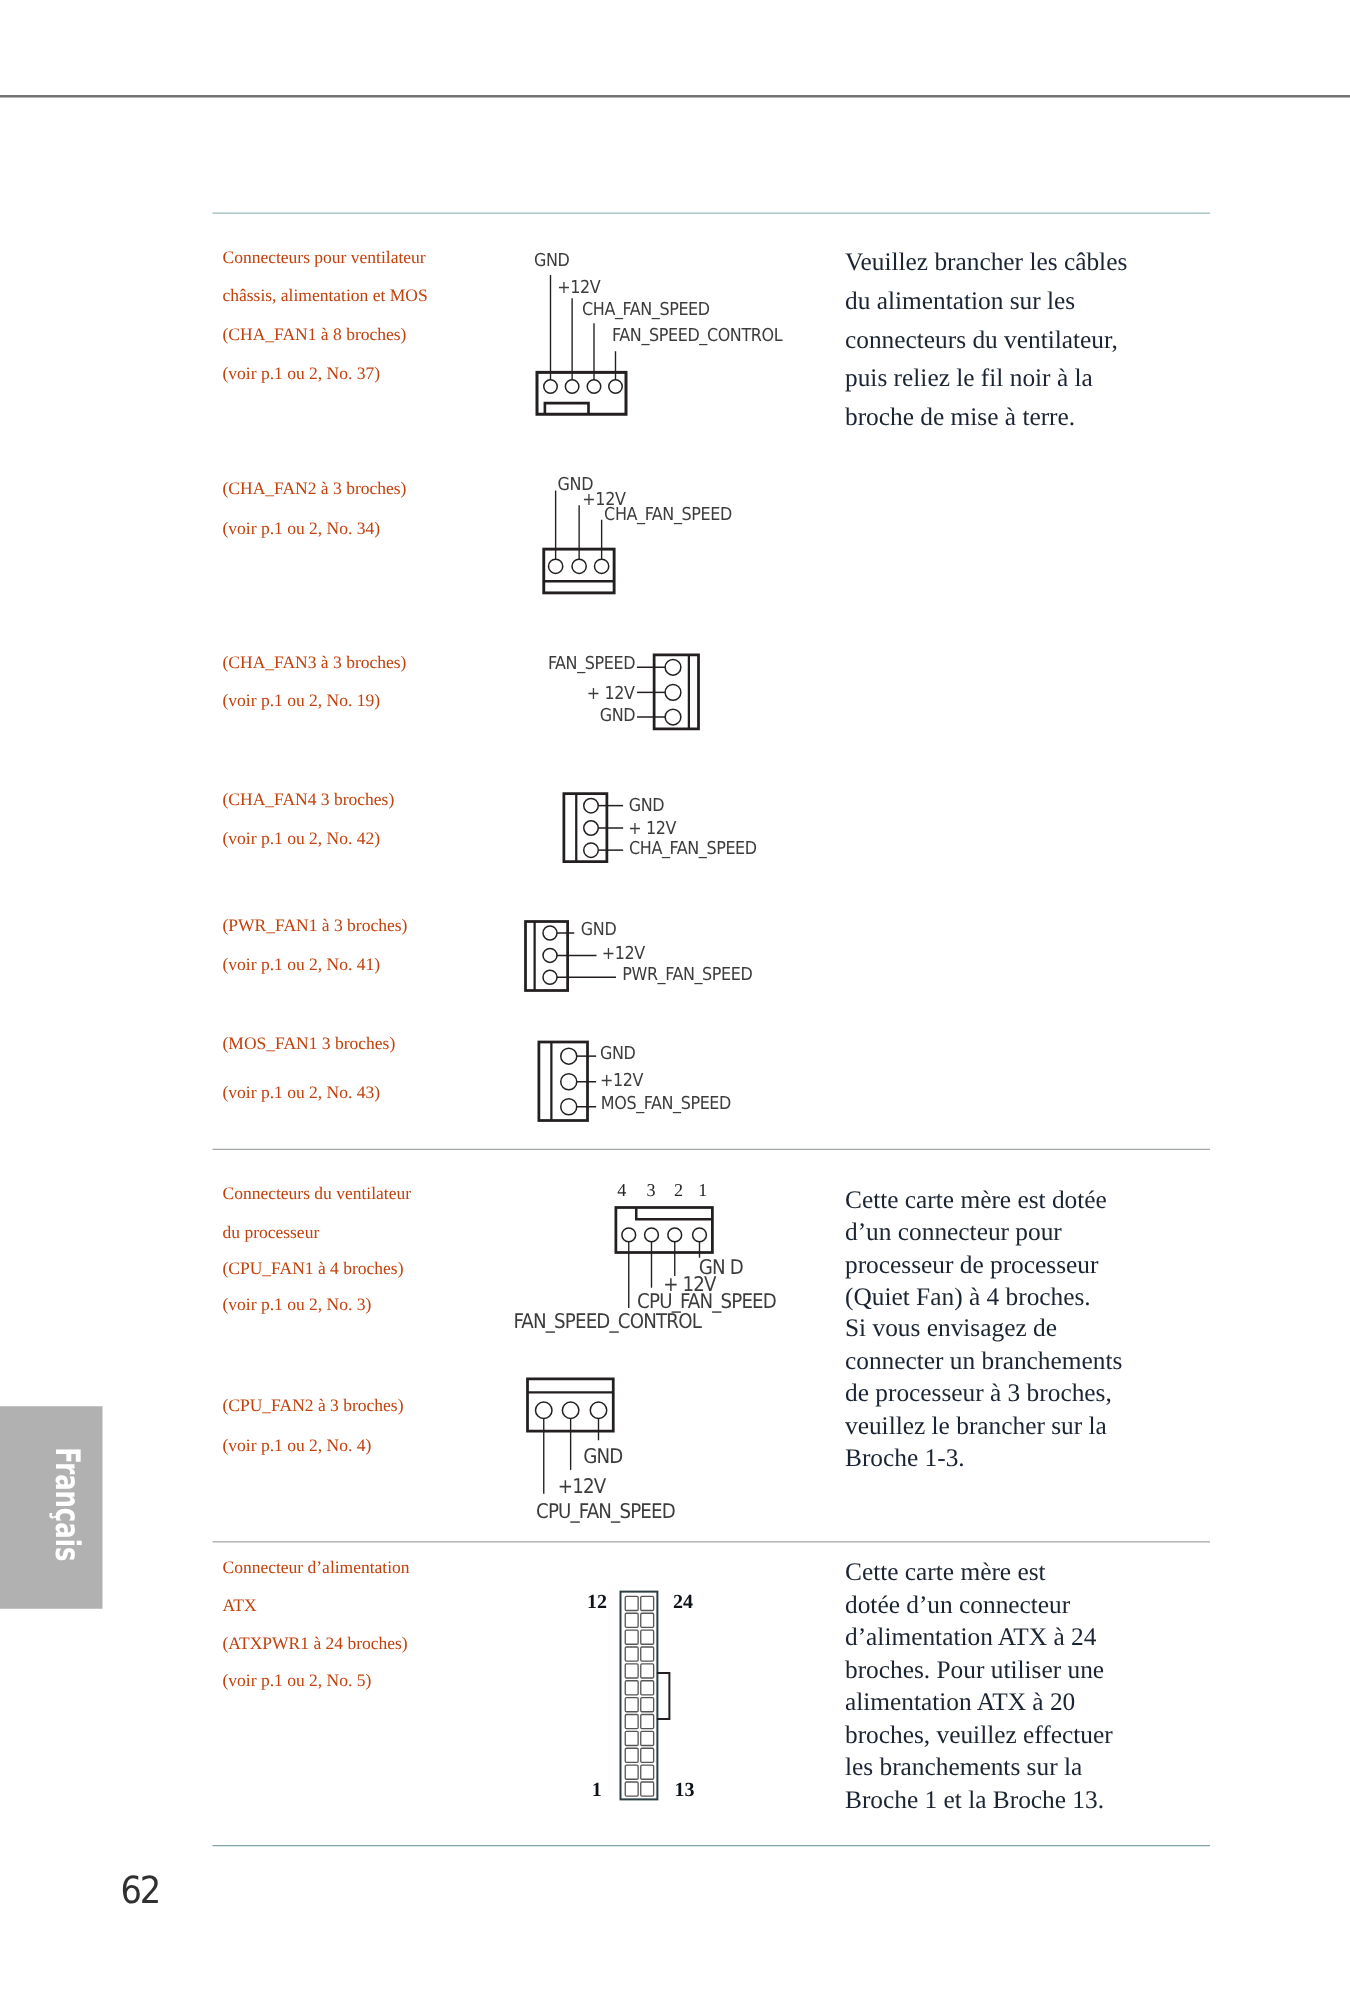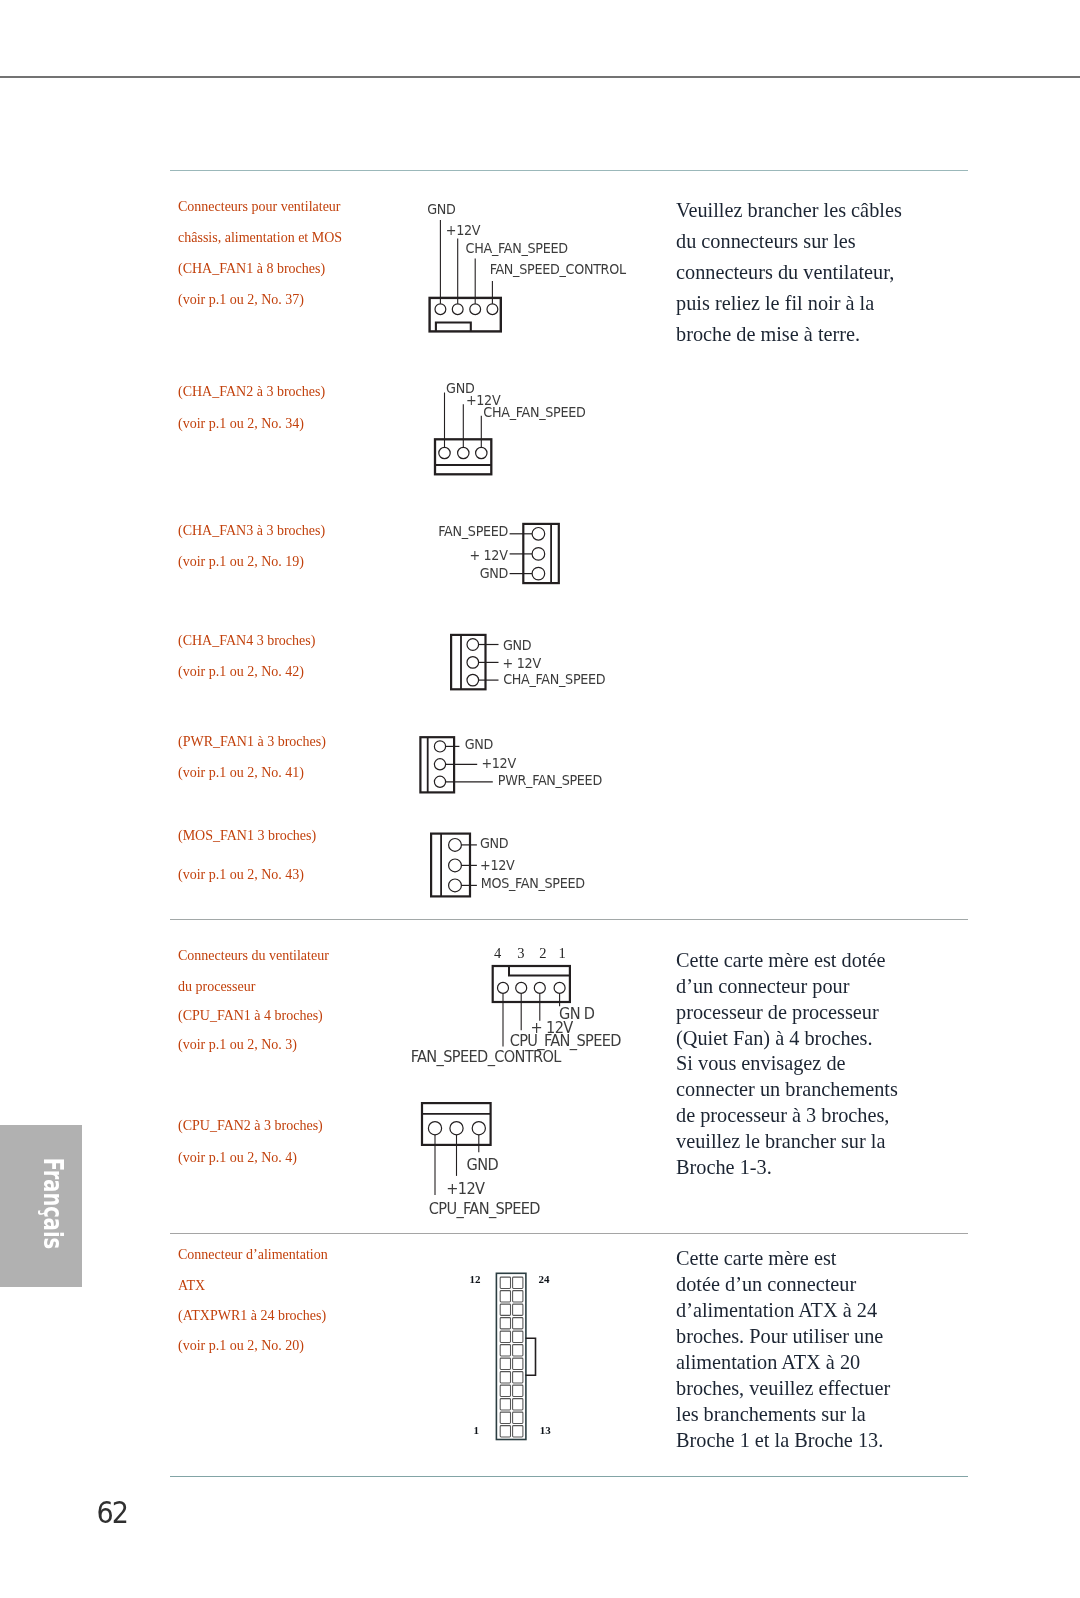--- a/index.html
+++ b/index.html
@@ -14,21 +14,21 @@
   .pageno{position:absolute;left:96.4px;top:1498px;font-family:"DejaVu Sans",sans-serif;font-stretch:condensed;font-size:30px;color:#303030;letter-spacing:-1.7px;line-height:1;}
   .txt{position:absolute;font-family:"Liberation Serif",serif;font-size:14px;line-height:1;color:#c2410c;white-space:nowrap;}
   .txtr{position:absolute;font-family:"Liberation Serif",serif;font-size:20.3px;line-height:1;color:#1b2432;white-space:nowrap;}
   .dg{position:absolute;}
   .dg svg{display:block;overflow:visible;position:absolute;left:0;top:0;}
   .lbl{position:absolute;font-family:"DejaVu Sans",sans-serif;font-stretch:condensed;font-size:14.2px;line-height:1;color:#3c3c3c;
        letter-spacing:-0.3px;white-space:nowrap;}
   .lbl2{position:absolute;font-family:"DejaVu Sans",sans-serif;font-stretch:condensed;font-size:16.2px;line-height:1;color:#3c3c3c;
        letter-spacing:-0.65px;white-space:nowrap;}
   .pnum{position:absolute;font-family:"Liberation Serif",serif;font-size:14.5px;line-height:1;color:#252525;white-space:nowrap;}
-  .bnum{position:absolute;font-family:"Liberation Serif",serif;font-weight:bold;font-size:11px;line-height:1;color:#0e1319;white-space:nowrap;}
+  .bnum{position:absolute;font-family:"Liberation Serif",serif;font-weight:bold;font-size:16px;line-height:1;color:#0e1319;white-space:nowrap;}
 </style>
 </head>
 <body>
 
 <div class="page">
   <div class="hrule-top"></div>
   <div class="sep" style="top:170px;background:#9bb8ba"></div>
   <div class="sep" style="top:919px;background:#a2a8a8"></div>
   <div class="sep" style="top:1233px;background:#a5a5a5"></div>
   <div class="sep" style="top:1476px;background:#82a4a6"></div>
@@ -47,21 +47,21 @@
   <div class="txt" style="left:178px;top:633.5px">(CHA_FAN4 3 broches)</div>
   <div class="txt" style="left:178px;top:665px">(voir p.1 ou 2, No. 42)</div>
 
   <div class="txt" style="left:178px;top:735px">(PWR_FAN1 à 3 broches)</div>
   <div class="txt" style="left:178px;top:766px">(voir p.1 ou 2, No. 41)</div>
 
   <div class="txt" style="left:178px;top:829px">(MOS_FAN1 3 broches)</div>
   <div class="txt" style="left:178px;top:868px">(voir p.1 ou 2, No. 43)</div>
 
   <div class="txtr" style="left:676px;top:200.4px">Veuillez brancher les câbles</div>
-  <div class="txtr" style="left:676px;top:231.3px">du connecteurs sur les</div>
+  <div class="txtr" style="left:676px;top:231.3px">du alimentation sur les</div>
   <div class="txtr" style="left:676px;top:262.3px">connecteurs du ventilateur,</div>
   <div class="txtr" style="left:676px;top:293.2px">puis reliez le fil noir à la</div>
   <div class="txtr" style="left:676px;top:324.2px">broche de mise à terre.</div>
 
   <div class="txt" style="left:178px;top:949.3px">Connecteurs du ventilateur</div>
   <div class="txt" style="left:178px;top:979.5px">du processeur</div>
   <div class="txt" style="left:178px;top:1008.6px">(CPU_FAN1 à 4 broches)</div>
   <div class="txt" style="left:178px;top:1038.2px">(voir p.1 ou 2, No. 3)</div>
 
   <div class="txt" style="left:178px;top:1119.3px">(CPU_FAN2 à 3 broches)</div>
@@ -73,21 +73,21 @@
   <div class="txtr" style="left:676px;top:1027.6px">(Quiet Fan) à 4 broches.</div>
   <div class="txtr" style="left:676px;top:1053.4px">Si vous envisagez de</div>
   <div class="txtr" style="left:676px;top:1079.2px">connecter un branchements</div>
   <div class="txtr" style="left:676px;top:1105.1px">de processeur à 3 broches,</div>
   <div class="txtr" style="left:676px;top:1130.9px">veuillez le brancher sur la</div>
   <div class="txtr" style="left:676px;top:1156.7px">Broche 1-3.</div>
 
   <div class="txt" style="left:178px;top:1247.9px">Connecteur d’alimentation</div>
   <div class="txt" style="left:178px;top:1278.7px">ATX</div>
   <div class="txt" style="left:178px;top:1308.5px">(ATXPWR1 à 24 broches)</div>
-  <div class="txt" style="left:178px;top:1338.6px">(voir p.1 ou 2, No. 20)</div>
+  <div class="txt" style="left:178px;top:1338.6px">(voir p.1 ou 2, No. 5)</div>
 
   <div class="txtr" style="left:676px;top:1248.1px">Cette carte mère est</div>
   <div class="txtr" style="left:676px;top:1274.1px">dotée d’un connecteur</div>
   <div class="txtr" style="left:676px;top:1300.0px">d’alimentation ATX à 24</div>
   <div class="txtr" style="left:676px;top:1326.0px">broches. Pour utiliser une</div>
   <div class="txtr" style="left:676px;top:1351.9px">alimentation ATX à 20</div>
   <div class="txtr" style="left:676px;top:1377.9px">broches, veuillez effectuer</div>
   <div class="txtr" style="left:676px;top:1403.9px">les branchements sur la</div>
   <div class="txtr" style="left:676px;top:1429.8px">Broche 1 et la Broche 13.</div>
 

